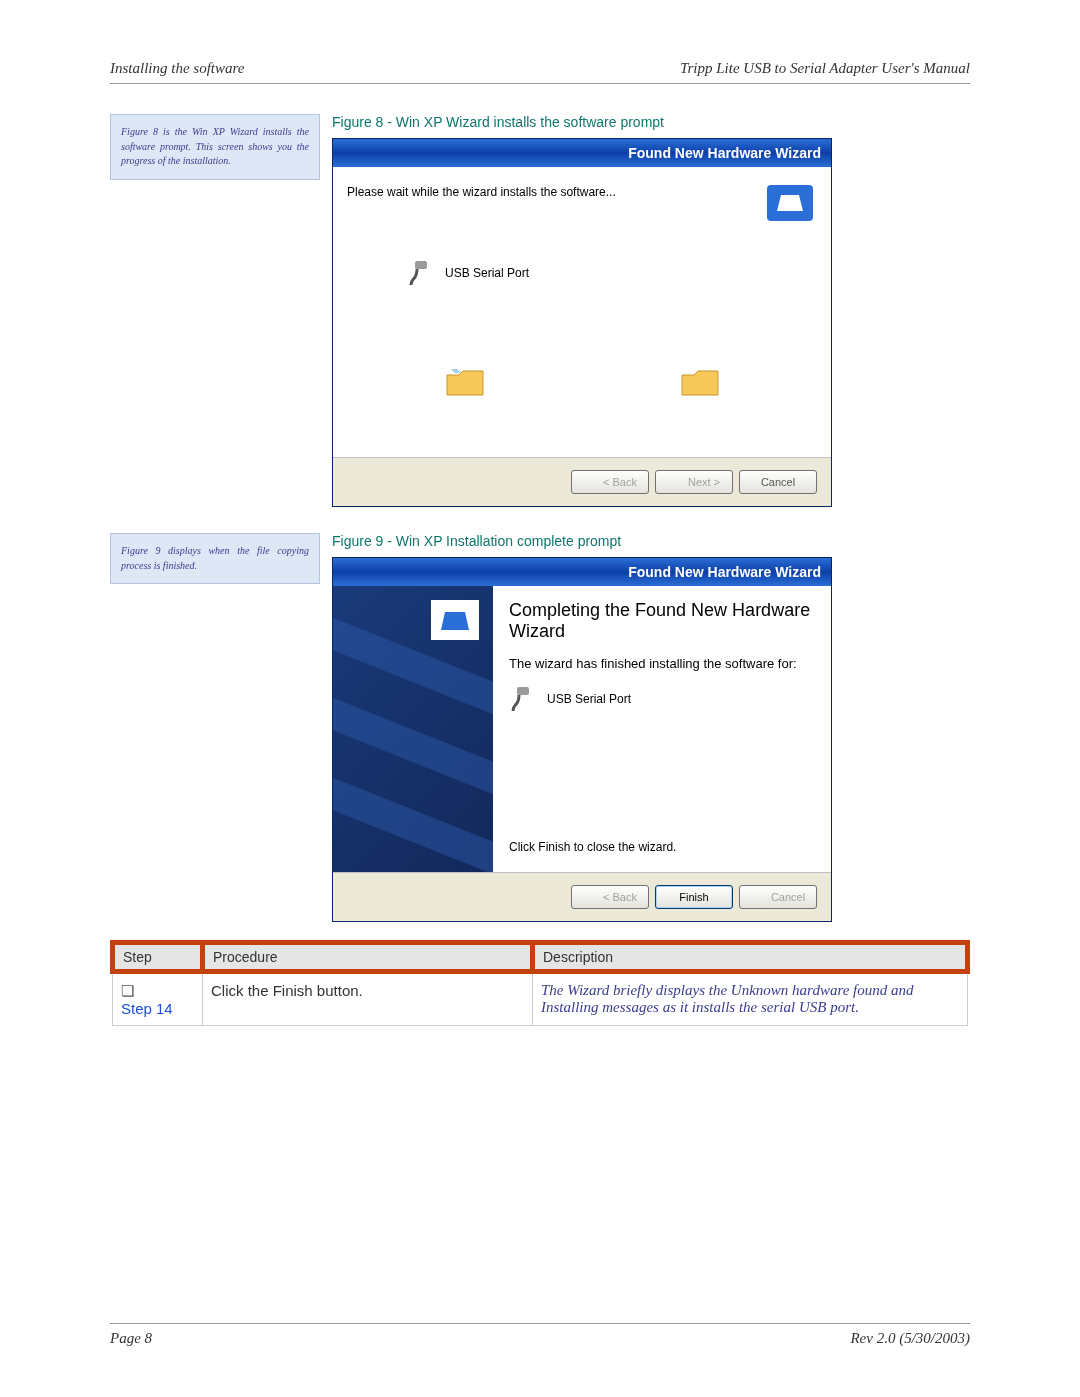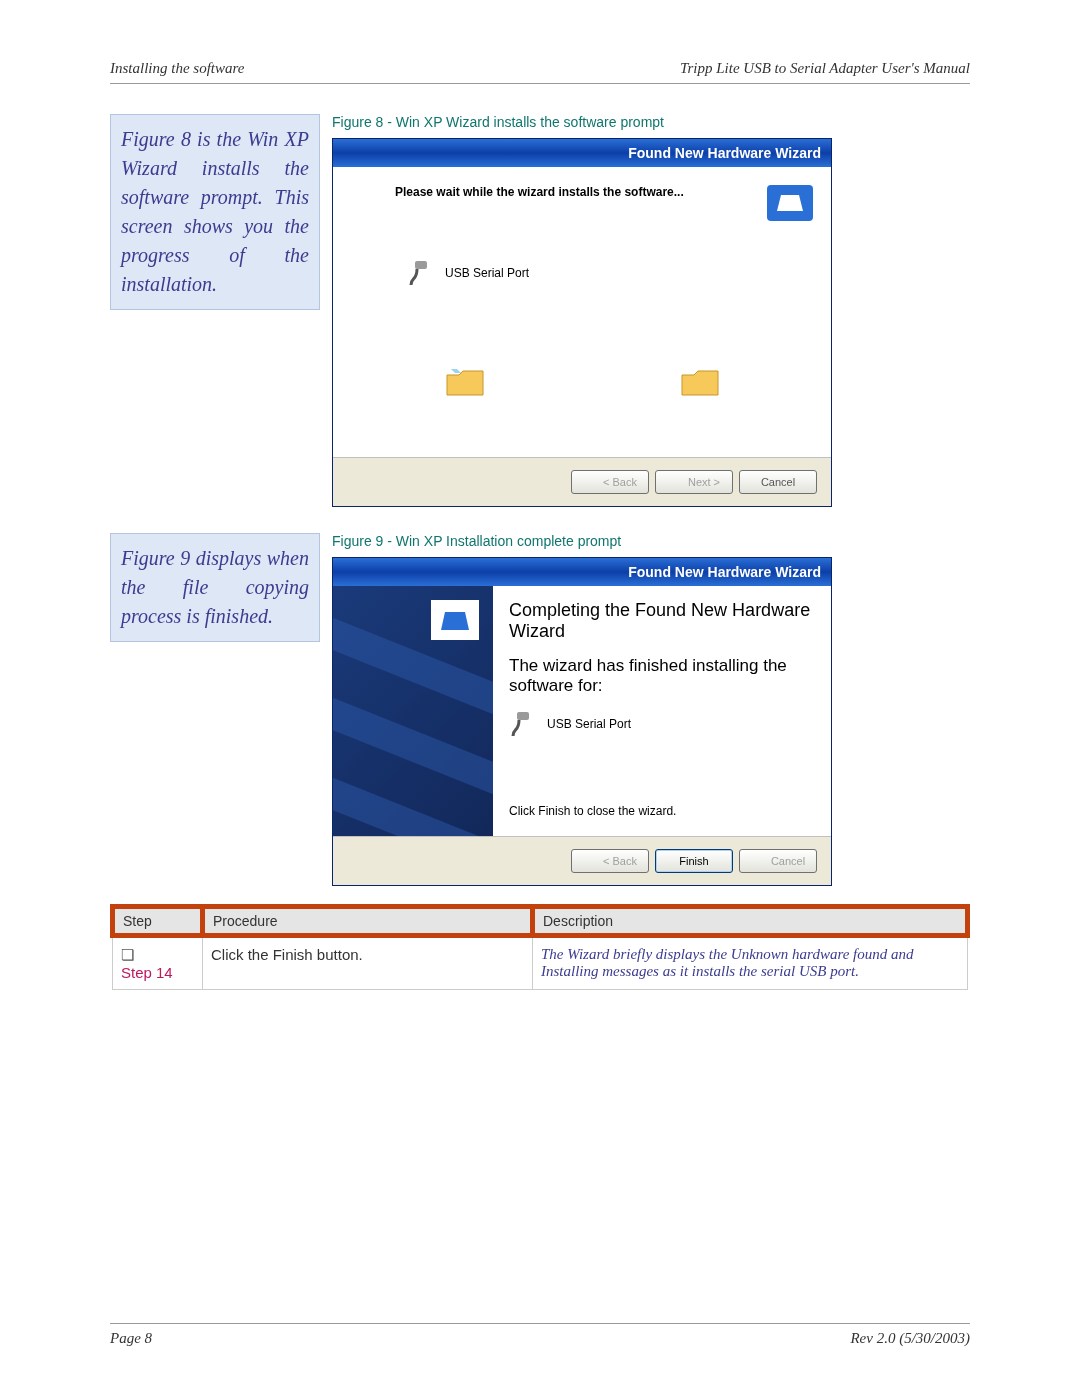--- a/index.html
+++ b/index.html
@@ -36,21 +36,21 @@
     font-size: 14px;
     margin-bottom: 8px;
     color: #0f766e;
   }
   .callout {
     background: #DDE7F5;
     border: 1px solid #B4C5E0;
     padding: 10px 10px;
     font-style: italic;
     font-family: Georgia, serif;
-    font-size: 20px;
+    font-size: 10px;
     line-height: 1.45;
     color: #3B3B90;
     text-align: justify;
   }
   
   .xp-dialog {
     width: 500px;
     border: 1px solid #0A246A;
     background: #ECE9D8;
     font-family: Tahoma, Arial, sans-serif;
@@ -67,23 +67,22 @@
     text-align: right;
   }
   .xp-body-white {
     background: #fff;
     padding: 18px 14px 14px 14px;
     height: 290px;
     position: relative;
   }
   .xp-body-white .msg {
     font-family: Tahoma, Arial, sans-serif;
-    font-weight: bold;
+    font-weight: normal;
     font-size: 12px;
-    margin-left: 48px;
   }
   .hw-icon {
     width: 54px; height: 44px;
     position: absolute;
     right: 14px; top: 14px;
   }
   .hw-icon svg { width: 100%; height: 100%; }
   .device-row {
     display:flex; align-items:center; gap:10px;
     margin-top: 60px; margin-left: 60px;
@@ -110,21 +109,21 @@
     border-radius: 3px;
     font-family: Tahoma, Arial, sans-serif;
     font-size: 11px;
     color: #555;
     text-align: center;
     line-height: 22px;
   }
   .xp-btn.active { color: #000; border: 1px solid #003C74; box-shadow: 0 0 0 1px #B0CFF7 inset;}
   .xp-btn.disabled { color: #A0A0A0; padding-left: 20px; }
   
-  .xp-body-split { display:flex; height: 250px; }
+  .xp-body-split { display:flex; height: 286px; }
   .xp-left {
     width: 160px;
     background: #1A3A7A;
     position: relative;
     overflow: hidden;
   }
   .xp-left-pattern {
     position:absolute; inset:0;
     background:
       linear-gradient(135deg, #1A3A7A 0%, #12285A 100%);
@@ -139,21 +138,21 @@
     padding: 14px 16px;
     display:flex; flex-direction:column;
   }
   .xp-right h2 {
     font-family: Tahoma, Arial, sans-serif;
     font-size: 18px;
     font-weight: normal;
     margin-bottom: 14px;
   }
   .xp-right .subtext {
-    font-size: 17px;
+    font-size: 13px;
     margin-bottom: 10px;
   }
   .xp-right .device-row2 {
     display:flex; align-items:center; gap:10px;
     margin-top: 4px;
   }
   .xp-right .click-finish {
     margin-top: auto;
     font-size: 12px;
     margin-bottom: 4px;
@@ -171,21 +170,21 @@
     font-family: Arial, sans-serif;
     font-size: 14px;
     padding: 4px 8px;
     border: 5px solid #c2410c;
   }
   .steps-table tbody td {
     padding: 8px 8px;
     vertical-align: top;
     border: 1px solid #ccc;
   }
-  .step-num { color: #be185d; white-space: nowrap; }
+  .step-num { color: #1d4ed8; white-space: nowrap; }
   .step-check { font-family: Arial, sans-serif; color:#555; margin-right:6px;}
   .step-desc { font-style: italic; color: #3B3B90; font-family: Georgia, serif;}
 </style>
 </head>
 <body>
 
 <div class="header-row">
   <span>Installing the software</span>
   <span>Tripp Lite USB to Serial Adapter User's Manual</span>
 </div>

